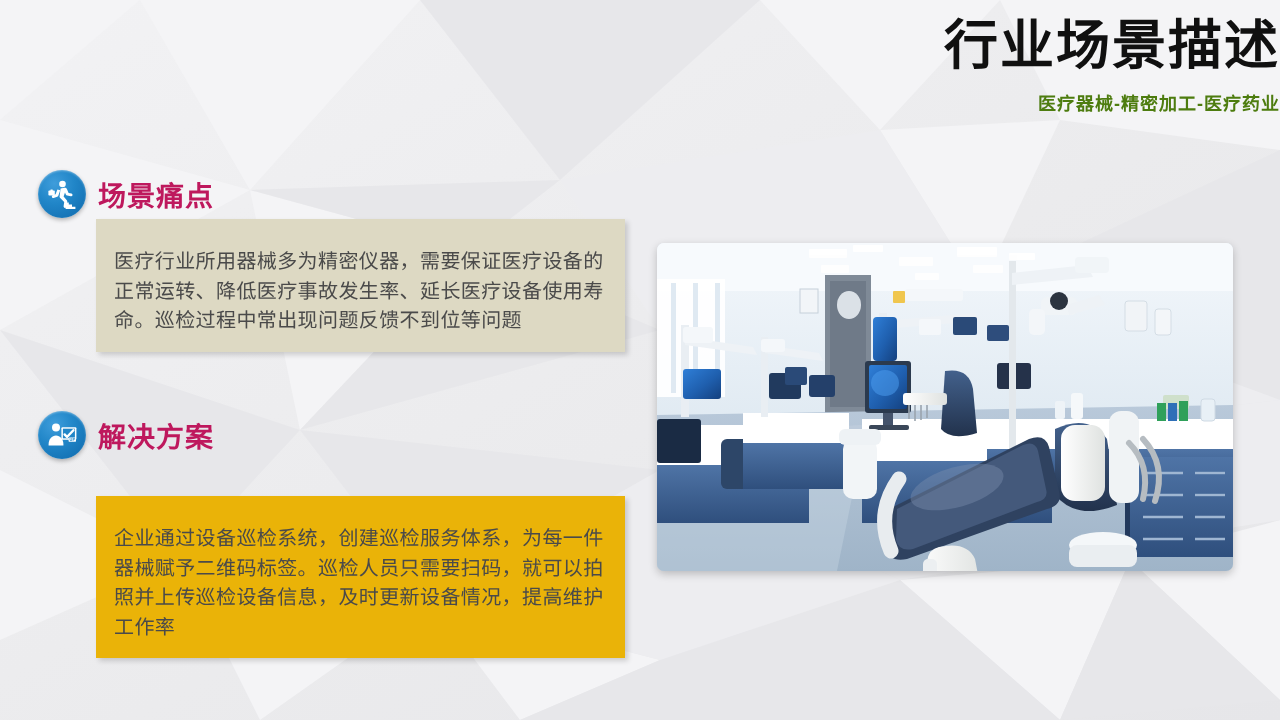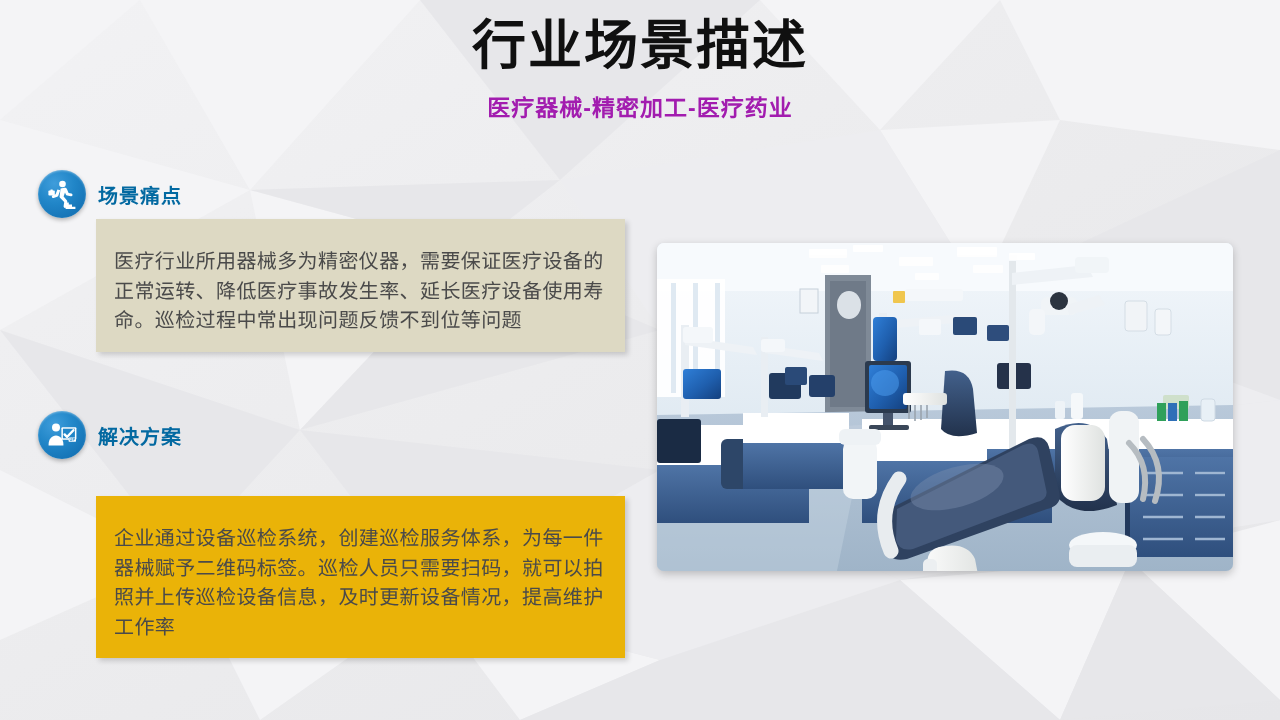--- a/index.html
+++ b/index.html
@@ -22,57 +22,57 @@
   #bg-facets {
     position:absolute; inset:0;
     width:100%; height:100%;
     pointer-events:none;
   }
 
   
   .title-block {
     position:absolute;
     top:14px; left:0; width:100%;
-    text-align:center;
+    text-align:right;
   }
   .slide-title {
     font-size:54px;
     font-weight:bold;
     color:#101010;
     letter-spacing:2px;
     line-height:1.16;
   }
   .slide-subtitle {
     margin-top:12px;
-    font-size:23px;
+    font-size:18px;
     font-weight:bold;
-    color:#a21caf;
+    color:#4d7c0f;
     letter-spacing:1px;
   }
 
   
   .section-head {
     position:absolute;
     display:flex;
     align-items:center;
     gap:12px;
   }
   .badge {
     width:48px; height:48px;
     border-radius:50%;
     background:radial-gradient(circle at 34% 28%, #3f9ddb 0%, #2186c8 42%, #0e68ab 100%);
     box-shadow:0 2px 4px rgba(0,0,0,.28), inset 0 1px 2px rgba(255,255,255,.35);
     display:flex; align-items:center; justify-content:center;
     flex:0 0 auto;
   }
   .badge svg { display:block; }
   .section-title {
-    font-size:20px;
+    font-size:28px;
     font-weight:bold;
-    color:#0369a1;
+    color:#be185d;
     letter-spacing:1px;
     white-space:nowrap;
   }
 
   
   .card {
     position:absolute;
     padding:28px 18px 16px 18px;
     font-size:20px;
     line-height:1.48;

